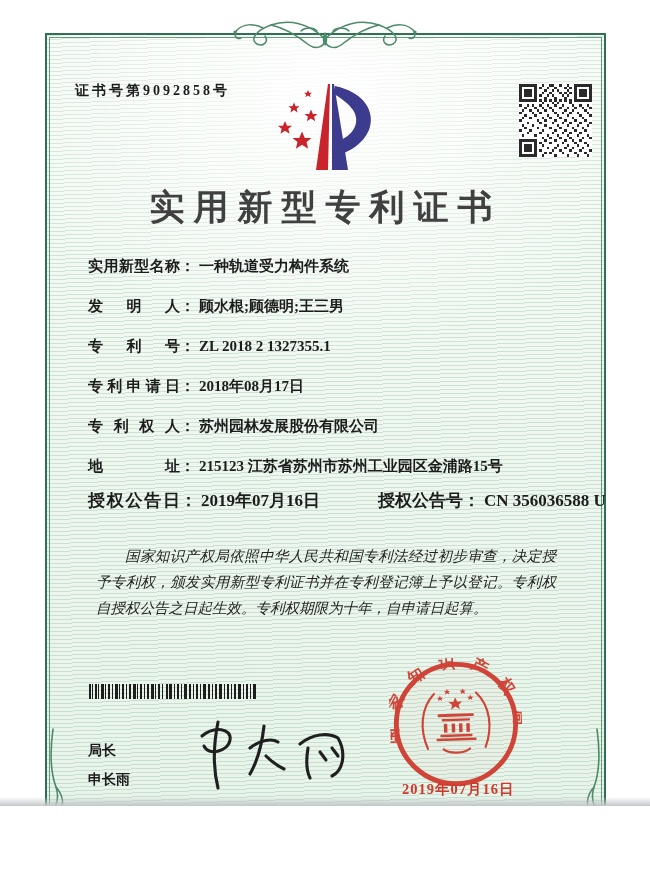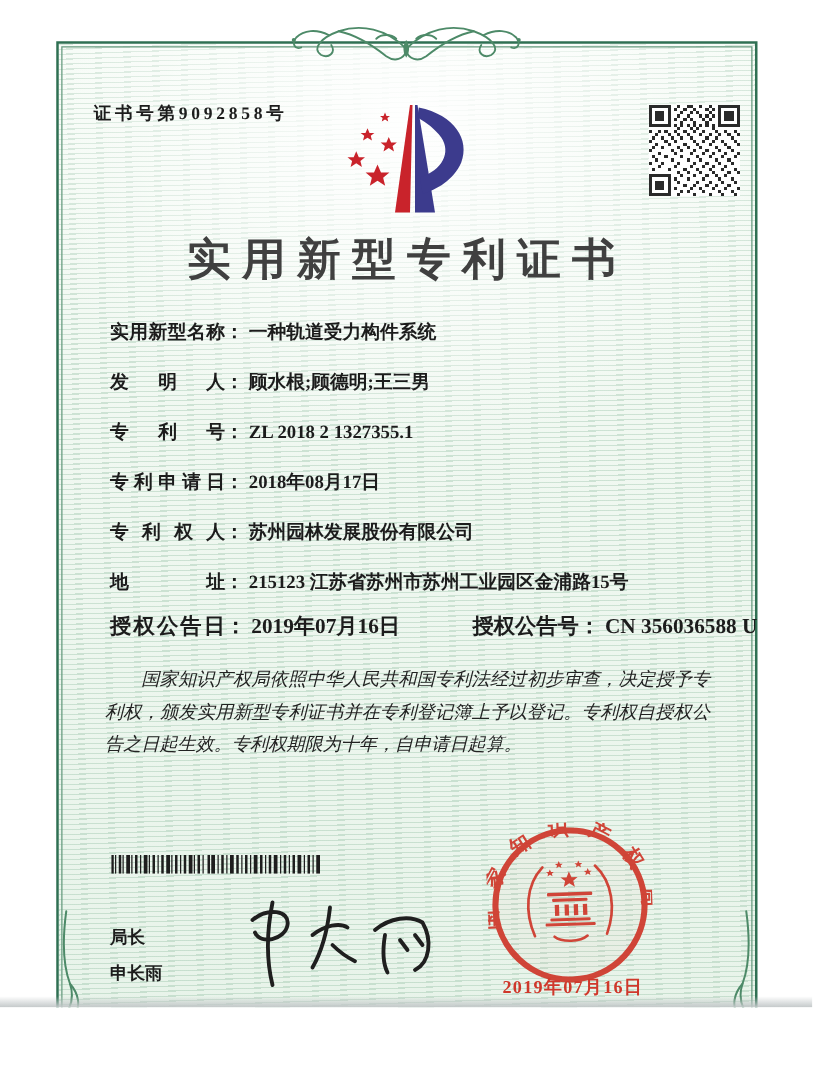--- a/index.html
+++ b/index.html
@@ -32,21 +32,21 @@
   .frow{display:flex;line-height:21px;margin-bottom:19px;white-space:nowrap;}
   .flabel{display:inline-block;width:92px;text-align:justify;text-align-last:justify;}
   .fcolon{display:inline-block;margin-right:4px;}
   .grant-row{position:absolute;left:88px;top:490px;width:486px;font-size:17px;font-weight:600;
              display:flex;line-height:21px;white-space:nowrap;}
   .grant-row .right{margin-left:58px;}
 
   
   .body-text{position:absolute;left:80px;top:527px;width:492px;font-size:14.5px;line-height:26px;
              font-style:italic;font-weight:500;color:#222;}
-  .body-text p{margin:4px;text-indent:2em;text-align:justify;}
+  .body-text p{margin:16px;text-indent:2em;text-align:justify;}
 
   
   .barcode{position:absolute;left:89px;top:684px;width:167px;height:15px;}
   .signer{position:absolute;left:88px;top:736px;font-size:14px;font-weight:600;line-height:29px;}
   .signature{position:absolute;left:180px;top:708px;width:178px;height:90px;}
   .seal{position:absolute;left:390px;top:658px;width:132px;height:132px;opacity:.93;transform:rotate(-2deg);}
   .seal-date{position:absolute;left:402px;top:780px;width:130px;font-size:14.5px;font-weight:700;
              color:#cf382b;letter-spacing:1px;}
   .page-indicator{position:absolute;left:45px;top:826px;width:561px;text-align:left;font-size:13.5px;}
   .scan-edge{position:absolute;left:0;bottom:0;width:100%;height:9px;

